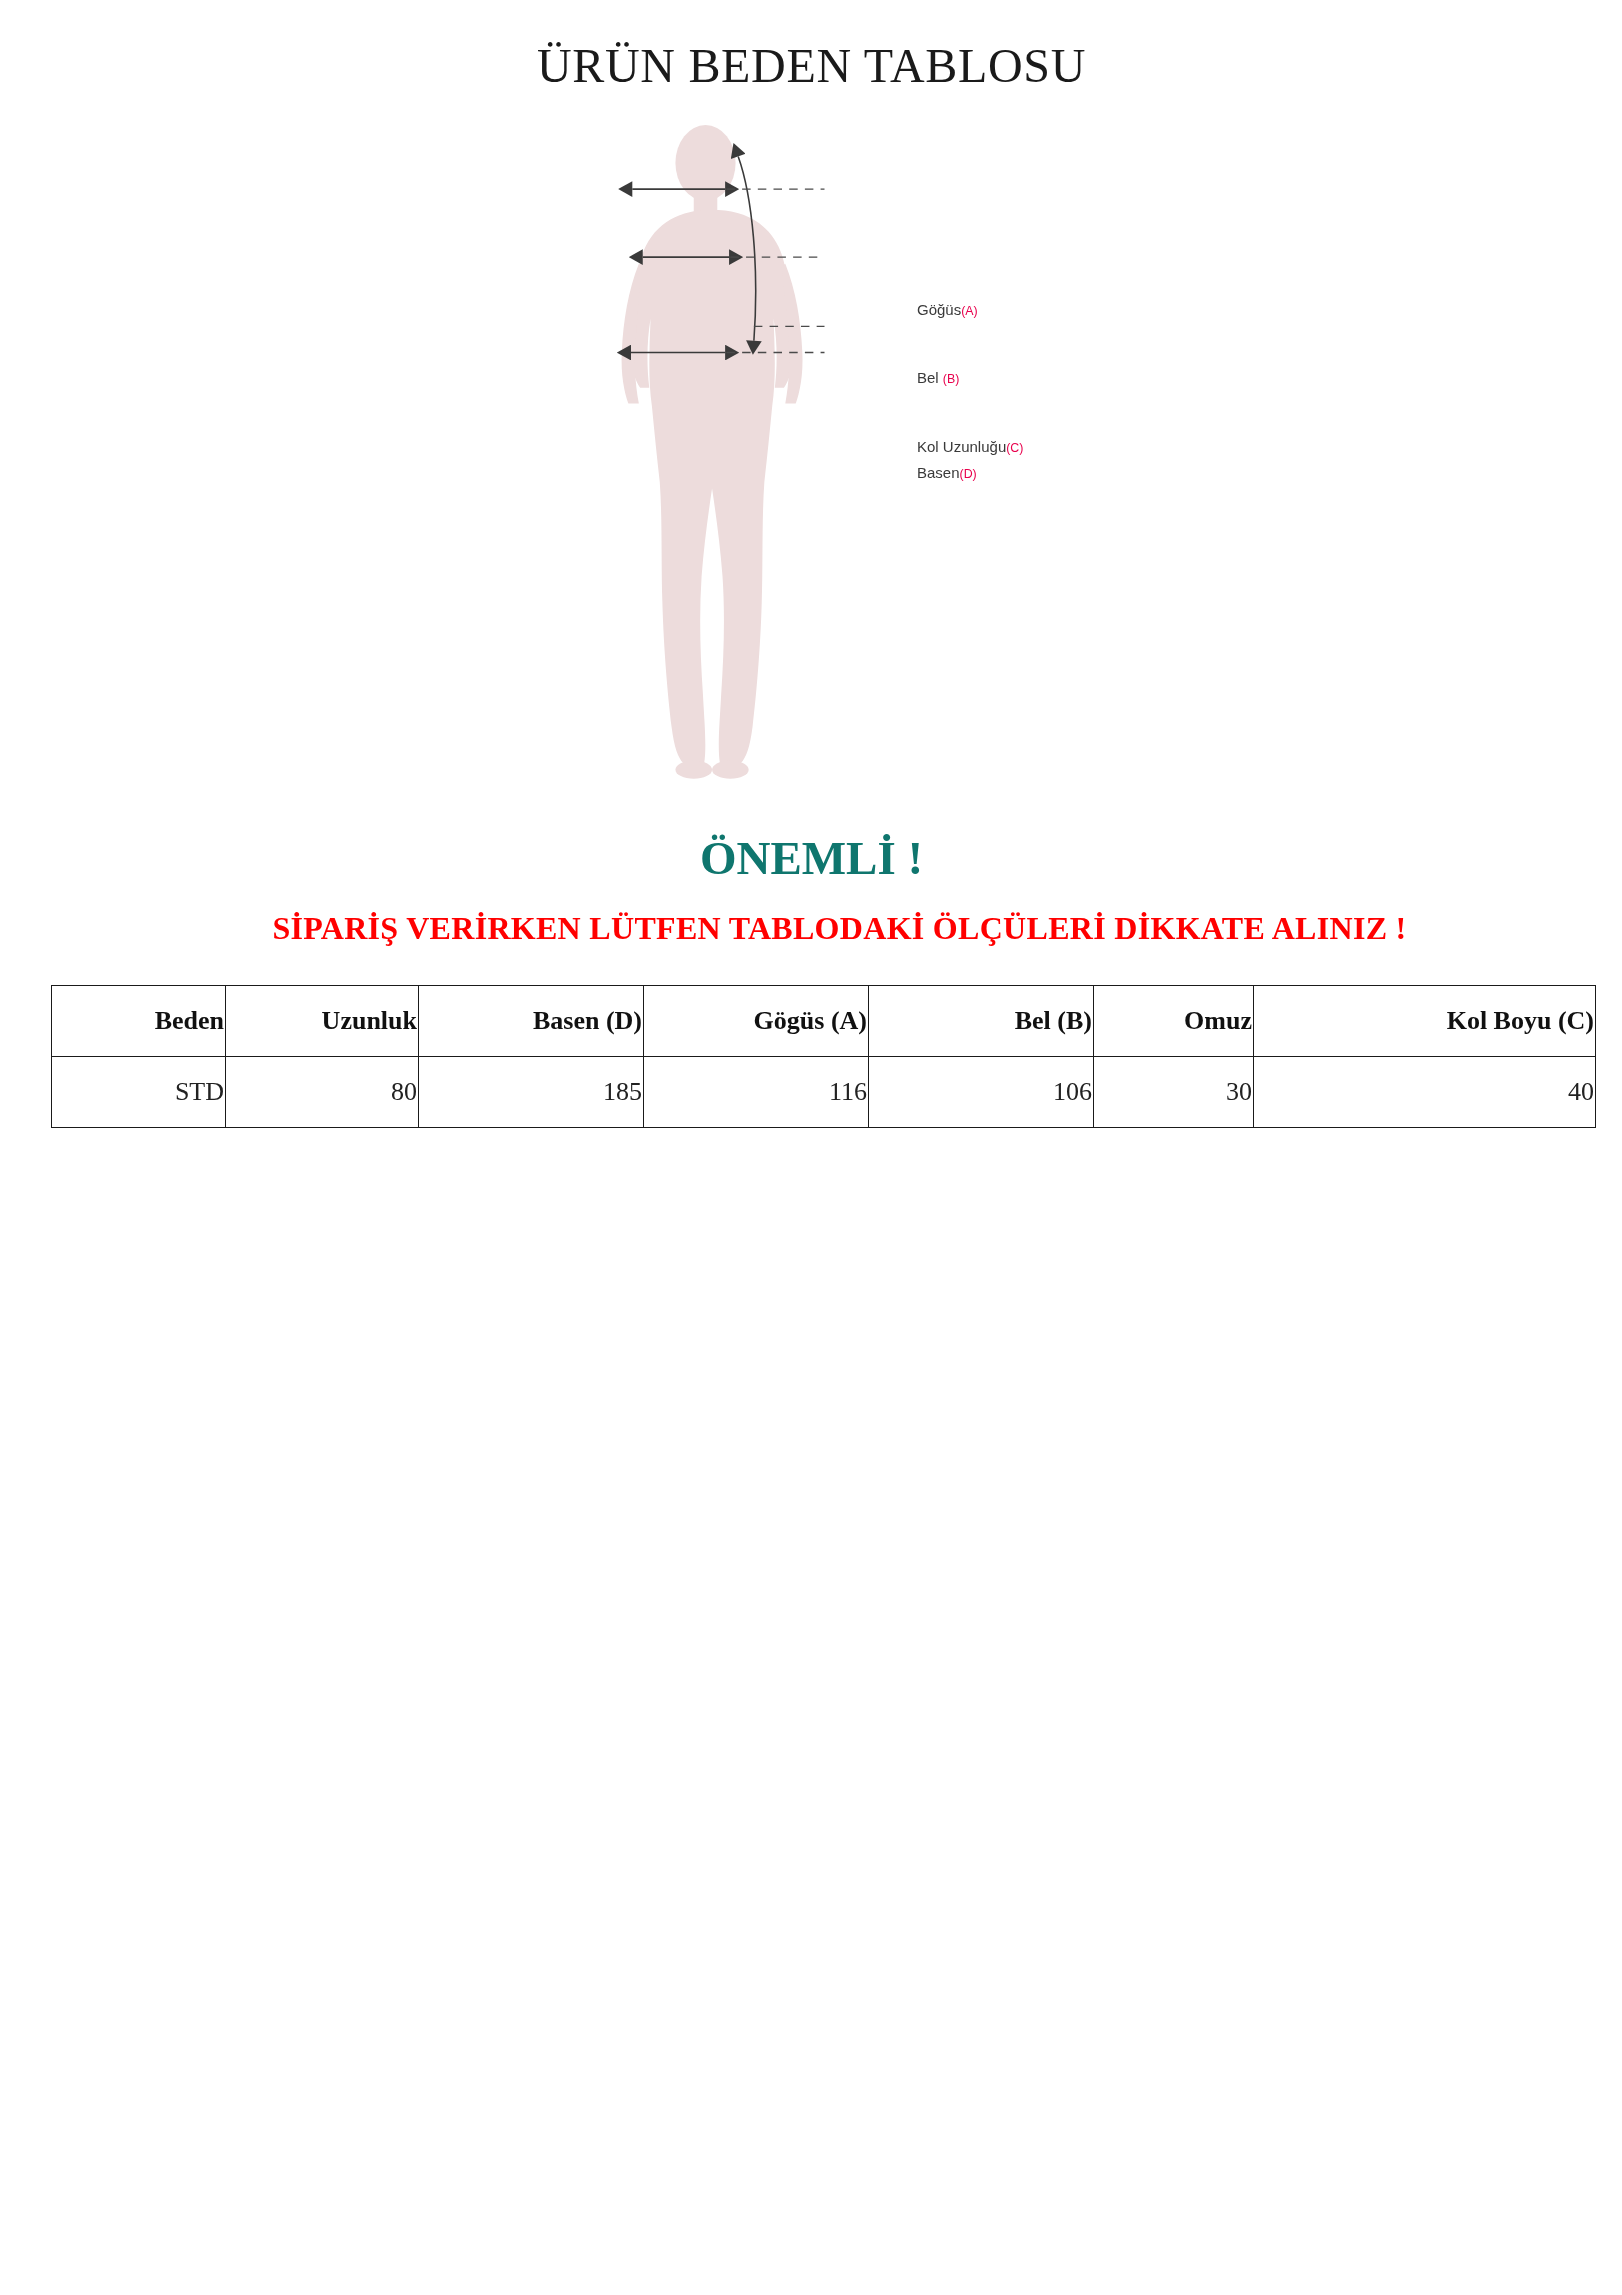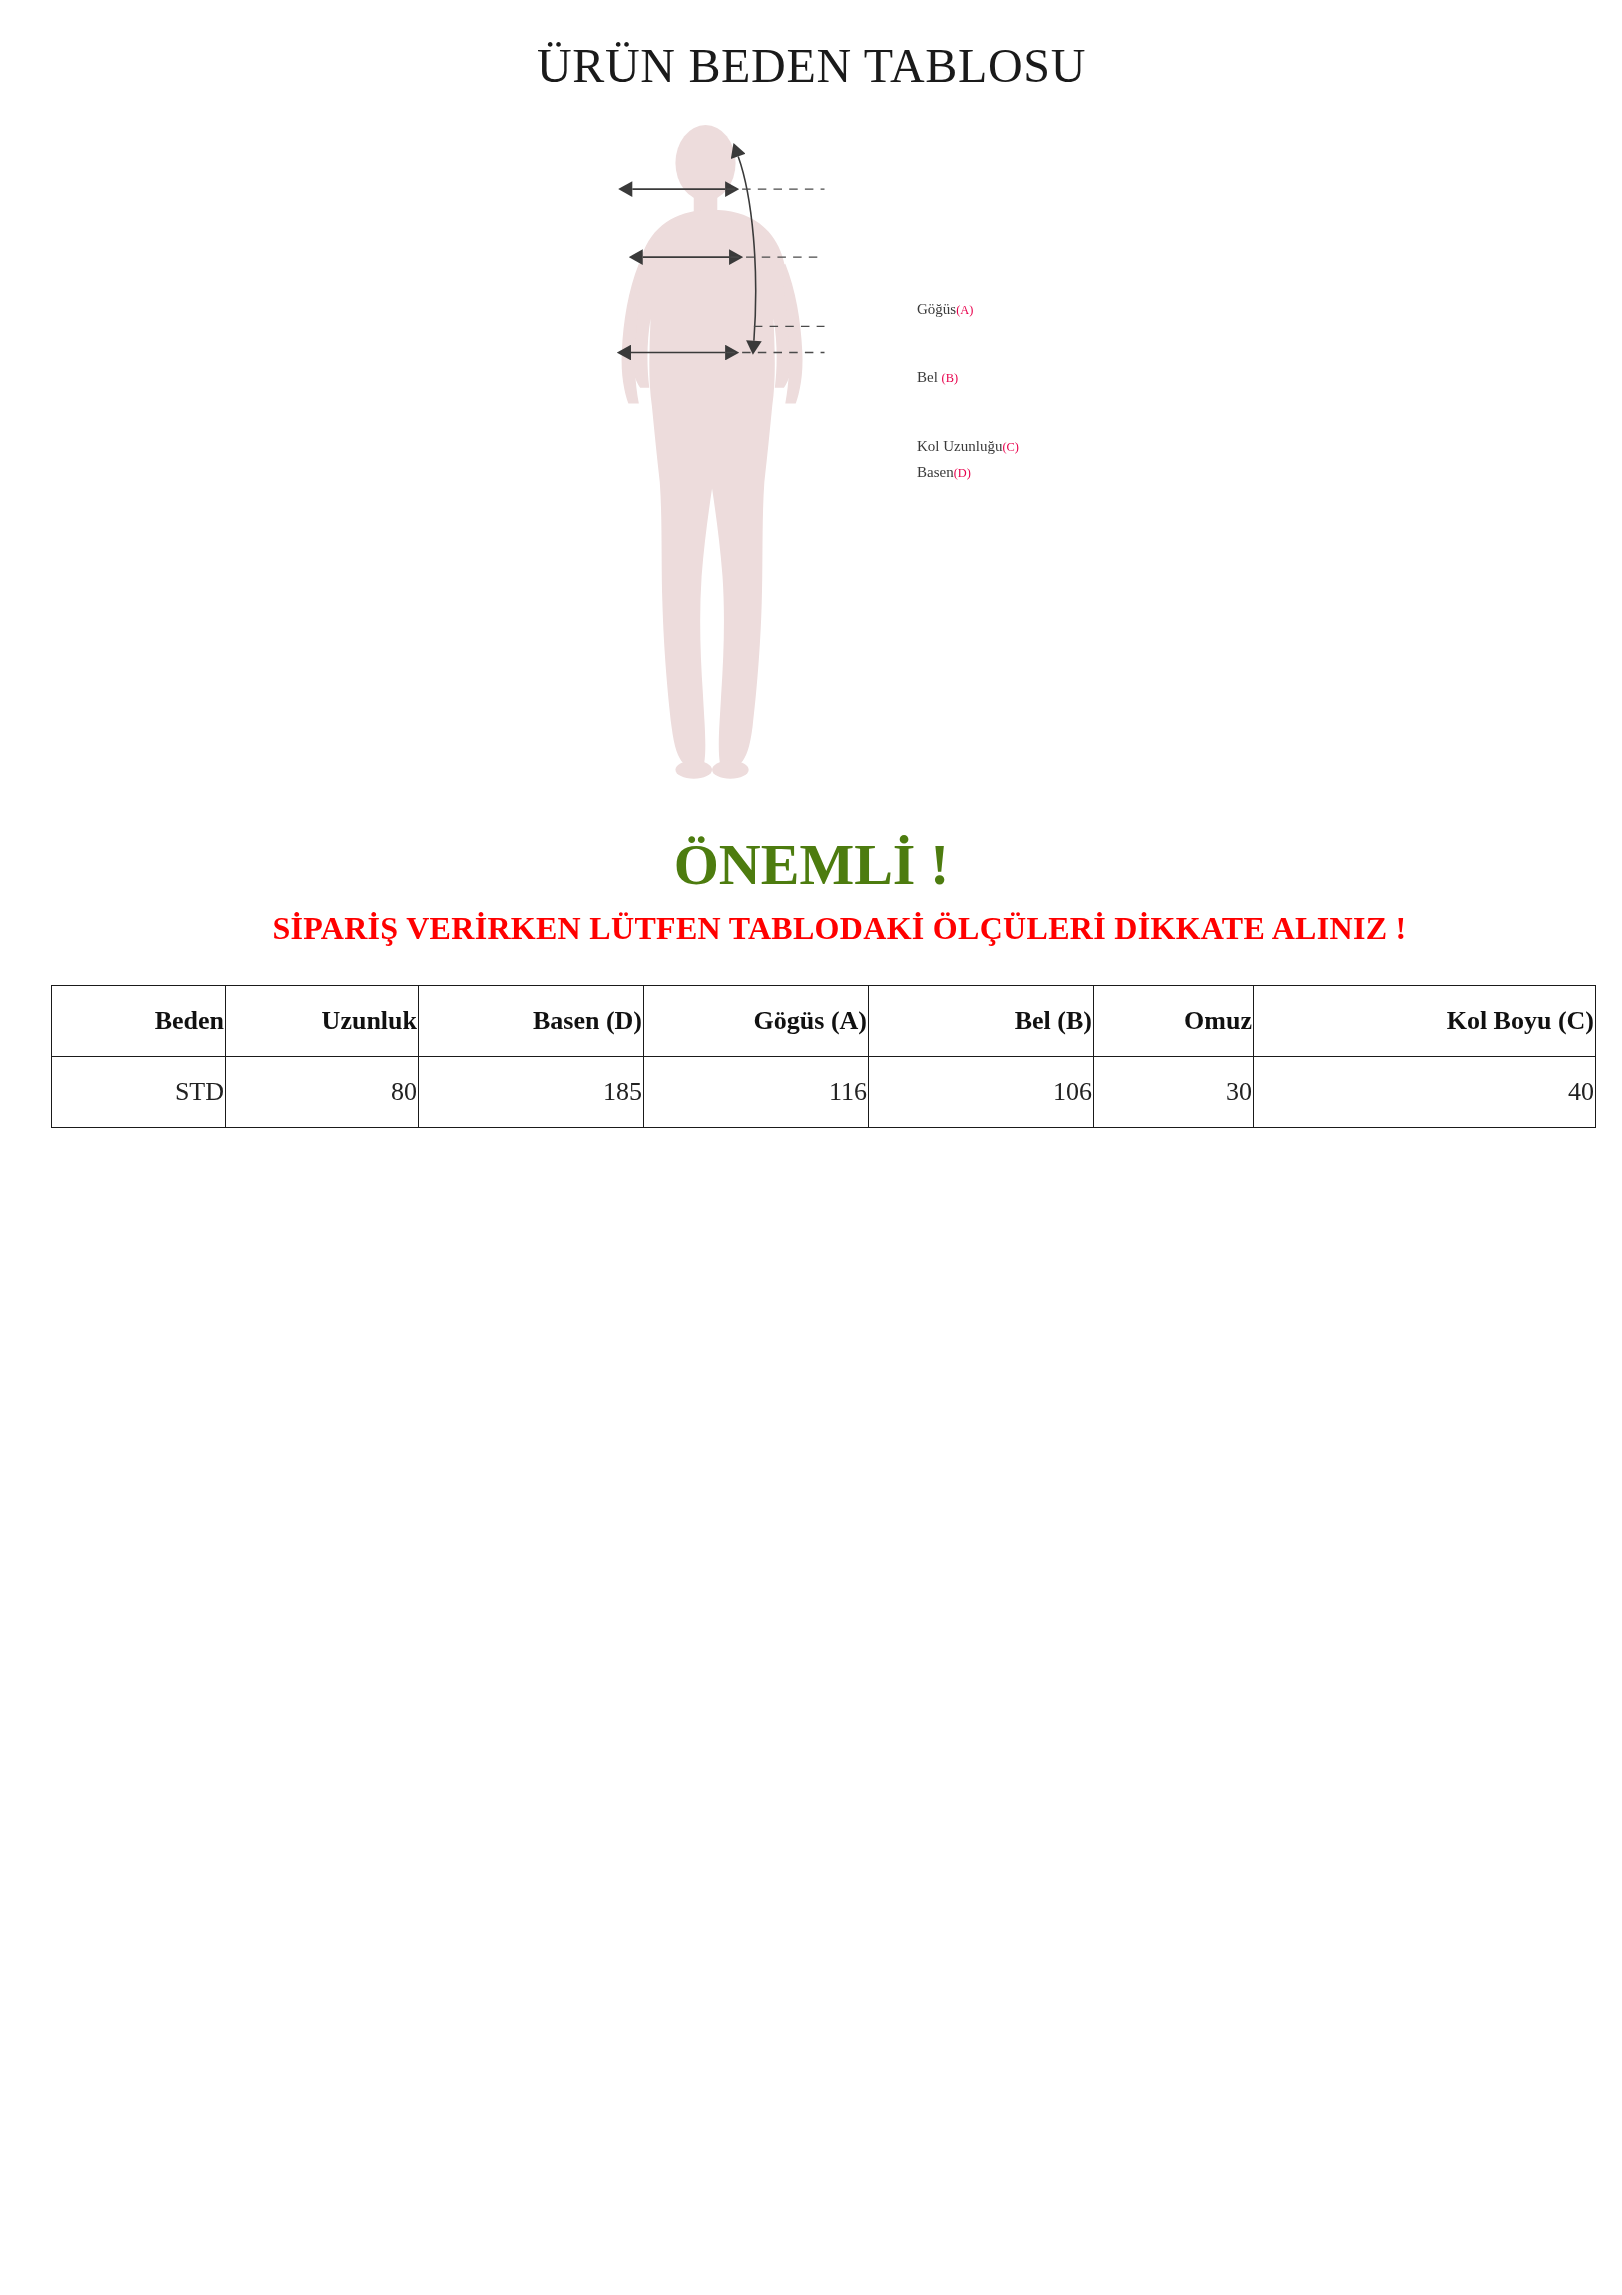--- a/index.html
+++ b/index.html
@@ -47,42 +47,42 @@
   .figure-svg {
     position: absolute;
     left: 563px;
     top: 0;
     width: 523px;
     height: 694px;
   }
 
   .callout-label {
     position: absolute;
-    font-family: Liberation Serif, serif;
+    font-family: Liberation Sans, sans-serif;
     font-size: 15px;
     color: #3a3a3a;
     white-space: nowrap;
     text-align: right;
   }
   .callout-label .code {
     color: #e8004c;
     font-size: 12.4px;
   }
 
   
   .notice-main {
     position: absolute;
     top: 831px;
     left: 0;
     width: 1623px;
     text-align: center;
     font-family: "Liberation Serif", serif;
     font-weight: bold;
-    font-size: 58px;
-    color: #4d7c0f;
+    font-size: 47px;
+    color: #0f766e;
   }
   .notice-sub {
     position: absolute;
     top: 910px;
     left: 0;
     width: 1623px;
     text-align: center;
     font-family: "Liberation Serif", serif;
     font-weight: bold;
     font-size: 32px;

